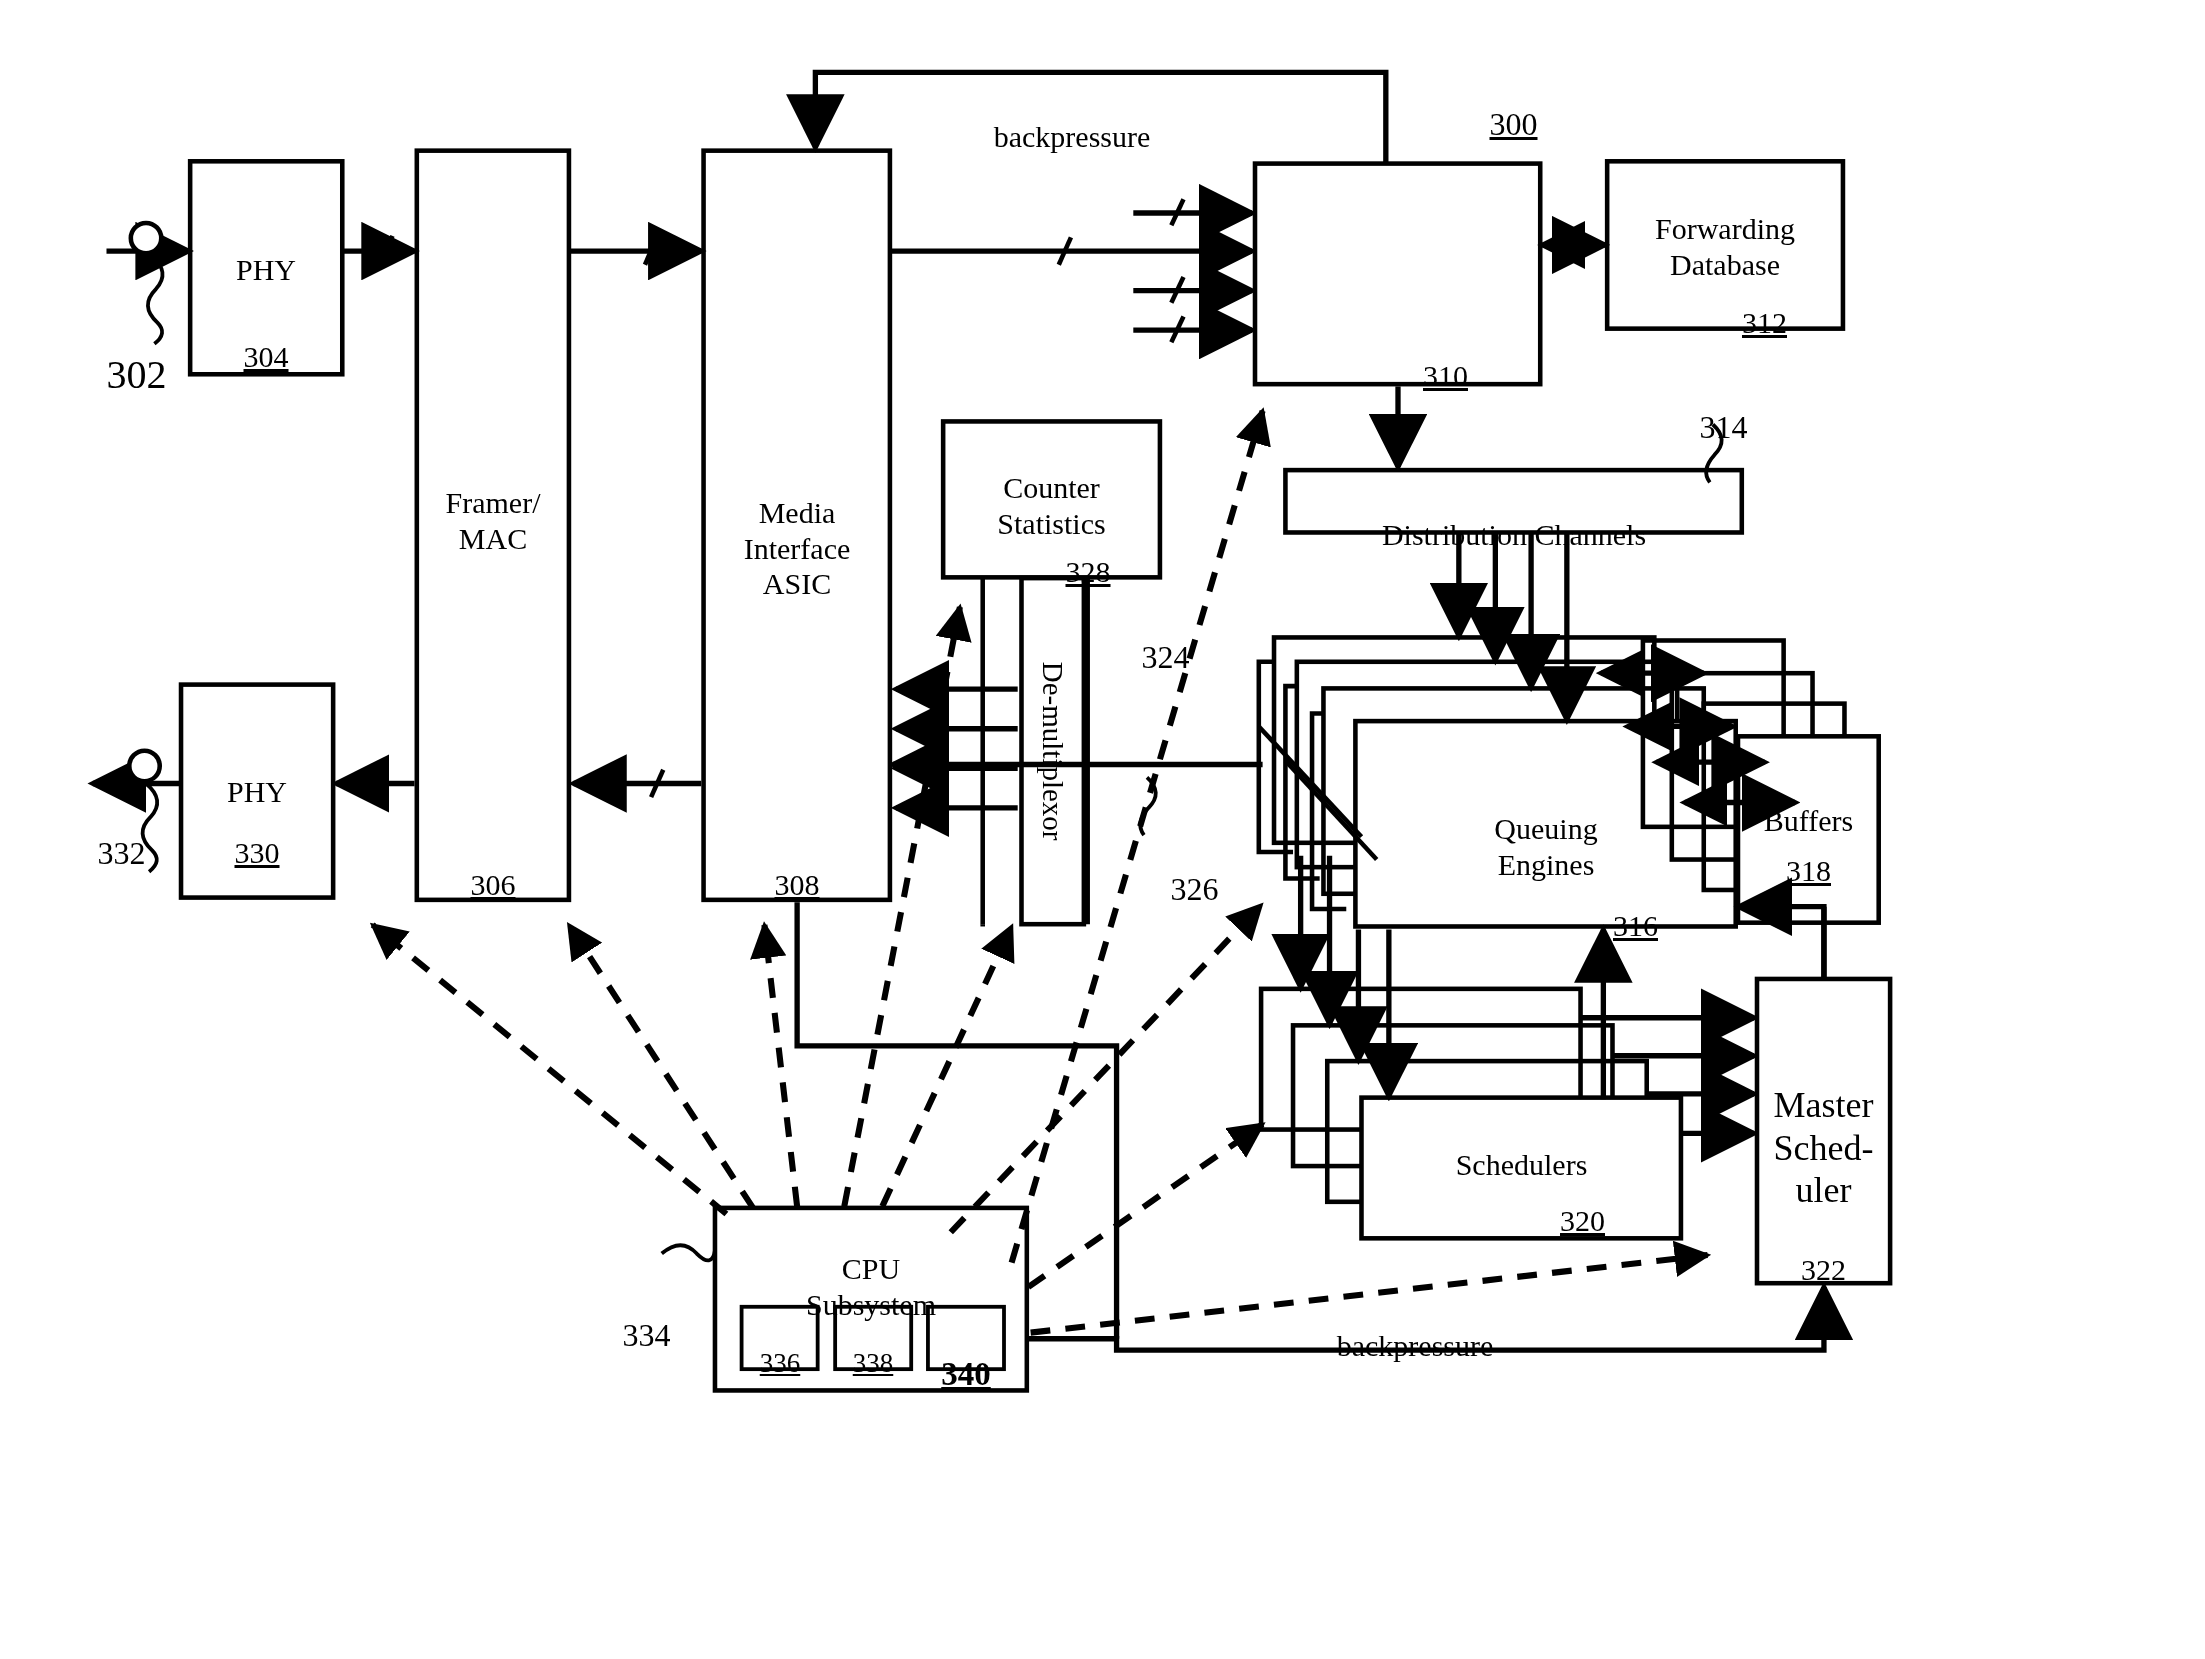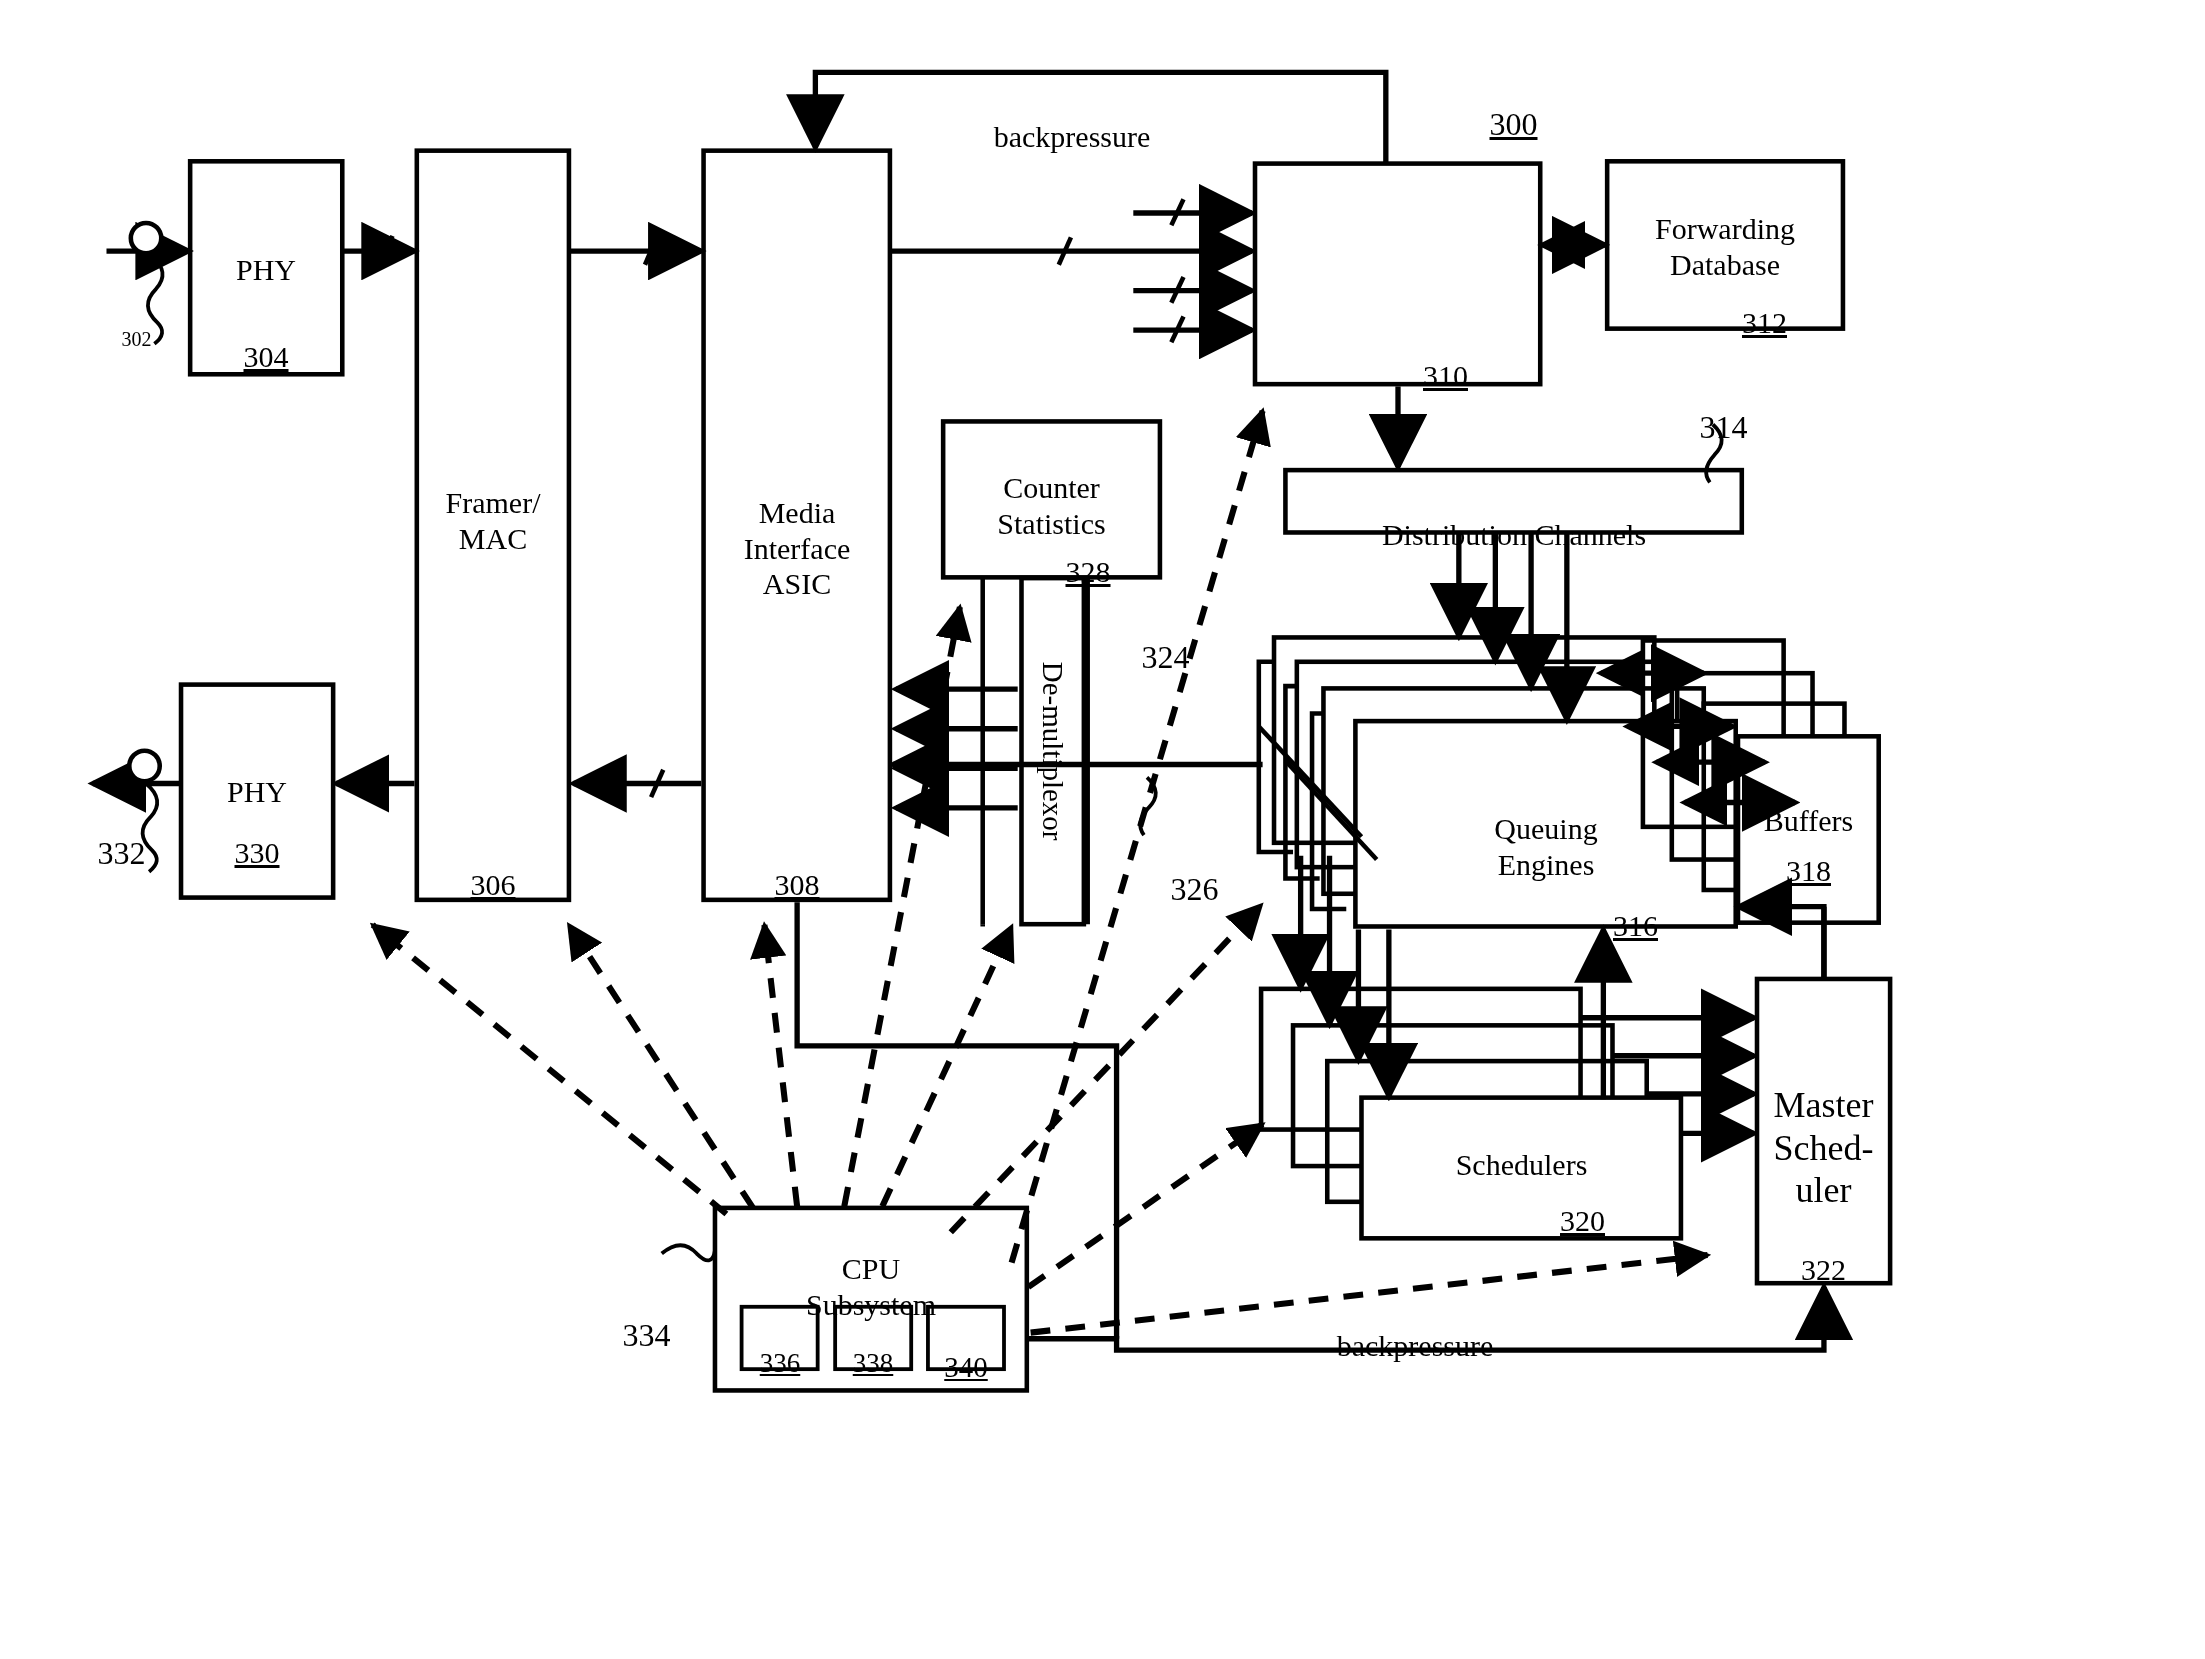--- a/index.html
+++ b/index.html
@@ -279,35 +279,35 @@
   <div class="lbl" style="left:715px;top:1216px;width:312px;font-size:30px;">
     <span>CPU
 Subsystem</span>
   </div>
   <div class="lbl ref" style="left:742px;top:1316px;width:76px;font-size:27px;">
     <span>336</span>
   </div>
   <div class="lbl ref" style="left:835px;top:1316px;width:76px;font-size:27px;">
     <span>338</span>
   </div>
-  <div class="lbl ref" style="left:928px;top:1316px;width:76px;font-size:29px;">
+  <div class="lbl ref" style="left:928px;top:1316px;width:76px;font-size:33px;font-weight:bold;">
     <span>340</span>
   </div>
 
   <div class="lbl" style="left:920px;top:84px;width:304px;font-size:30px;">
     <span>backpressure</span>
   </div>
   <div class="lbl" style="left:1263px;top:1293px;width:304px;font-size:30px;">
     <span>backpressure</span>
   </div>
 
   <div class="lbl ref" style="left:1445px;top:68px;width:137px;font-size:32px;">
     <span>300</span>
   </div>
-  <div class="lbl" style="left:68px;top:304px;width:137px;font-size:20px;">
+  <div class="lbl" style="left:68px;top:304px;width:137px;font-size:40px;">
     <span>302</span>
   </div>
   <div class="lbl" style="left:53px;top:797px;width:137px;font-size:32px;">
     <span>332</span>
   </div>
   <div class="lbl" style="left:1655px;top:371px;width:137px;font-size:32px;">
     <span>314</span>
   </div>
   <div class="lbl" style="left:1097px;top:601px;width:137px;font-size:32px;">
     <span>324</span>

